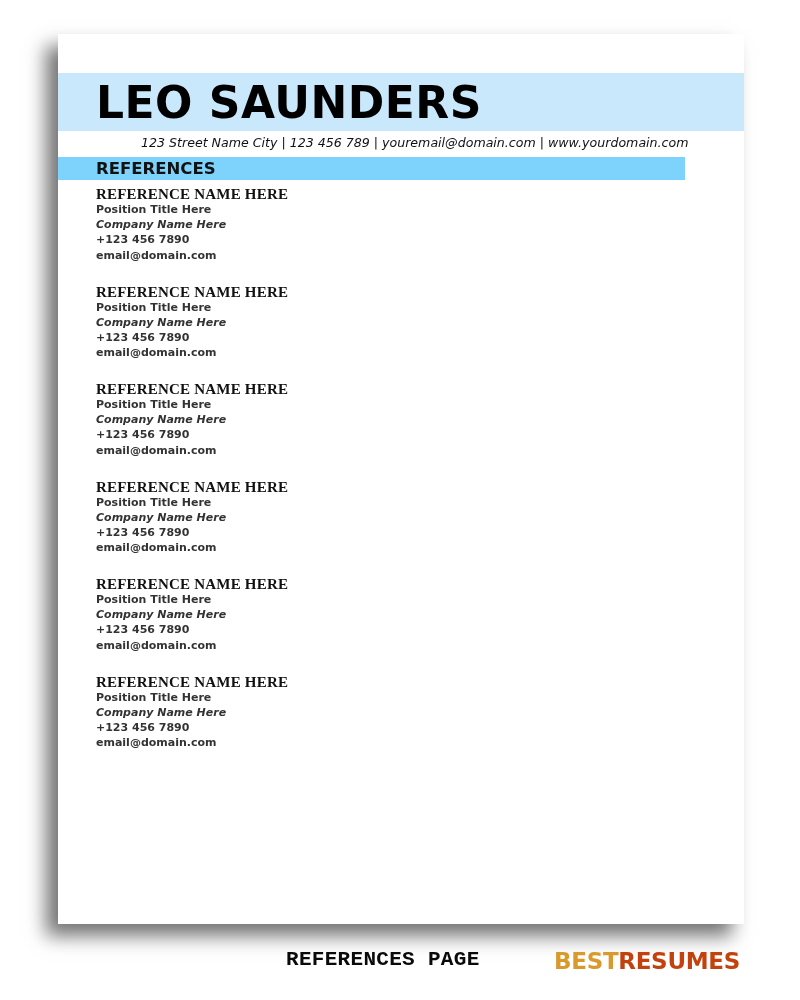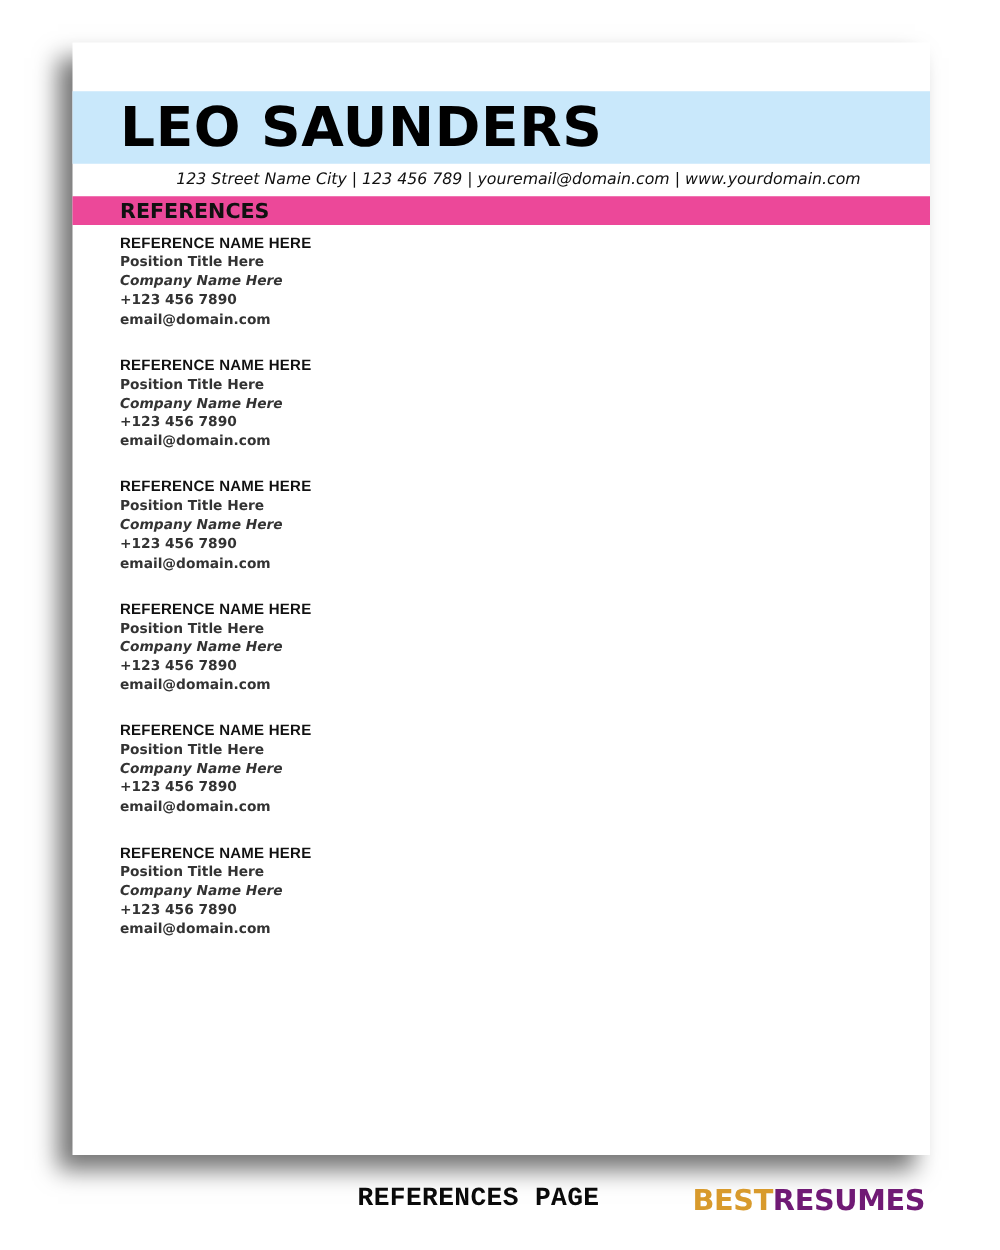--- a/index.html
+++ b/index.html
@@ -21,33 +21,33 @@
       position: absolute; left: 38px; top: 4px;
       font-family: "DejaVu Sans", sans-serif; font-weight: bold;
       font-size: 44px; letter-spacing: 0.5px; color: #000000; line-height: 52px;
     }
     .contact {
       position: absolute; left: 38px; top: 101px;
       font-family: "DejaVu Sans", sans-serif; font-style: italic;
       font-size: 12.6px; color: #111111; white-space: nowrap; margin-left: 45px;
     }
     .section-band {
-      position: absolute; left: 0; top: 123px; width: 686px; height: 23px;
-      background: #ec4899;
+      position: absolute; left: 0; top: 123px; width: 627px; height: 23px;
+      background: #7dd3fc;
     }
     .section-title {
       position: absolute; left: 38px; top: 1px;
       font-family: "DejaVu Sans", sans-serif; font-weight: bold;
       font-size: 16.5px; color: #111111; line-height: 21px;
     }
     .refs { position: absolute; left: 38px; top: 152px; }
     .ref { height: 97.5px; }
     .ref-name {
-      font-family: Liberation Sans, sans-serif; font-weight: bold;
-      font-size: 12px; color: #111111; line-height: 16px; letter-spacing: 0.2px;
+      font-family: Liberation Serif, serif; font-weight: bold;
+      font-size: 15px; color: #111111; line-height: 16px; letter-spacing: 0.2px;
     }
     .ref-line {
       font-family: "DejaVu Sans", sans-serif;
       font-size: 11px; color: #333333; line-height: 15.2px; font-weight: bold;
     }
     .ref-line.italic { font-style: italic; }
     .footer-label {
       position: absolute; left: 286px; top: 948px;
       font-family: Liberation Mono, monospace; font-weight: bold;
       font-size: 21px; color: #0a0a0a; letter-spacing: 0.3px;
@@ -111,14 +111,14 @@
       <div class="ref-line">Position Title Here</div>
       <div class="ref-line italic">Company Name Here</div>
       <div class="ref-line">+123 456 7890</div>
       <div class="ref-line">email@domain.com</div>
     </div>
   </div>
 </div>
 
 <div class="footer-label">REFERENCES PAGE</div>
 <div class="brand">
-  <span style="color:#d89a2c">BEST</span><span style="color:#701a75">RESUMES</span>
+  <span style="color:#d89a2c">BEST</span><span style="color:#c2410c">RESUMES</span>
 </div>
 
 </body></html>

